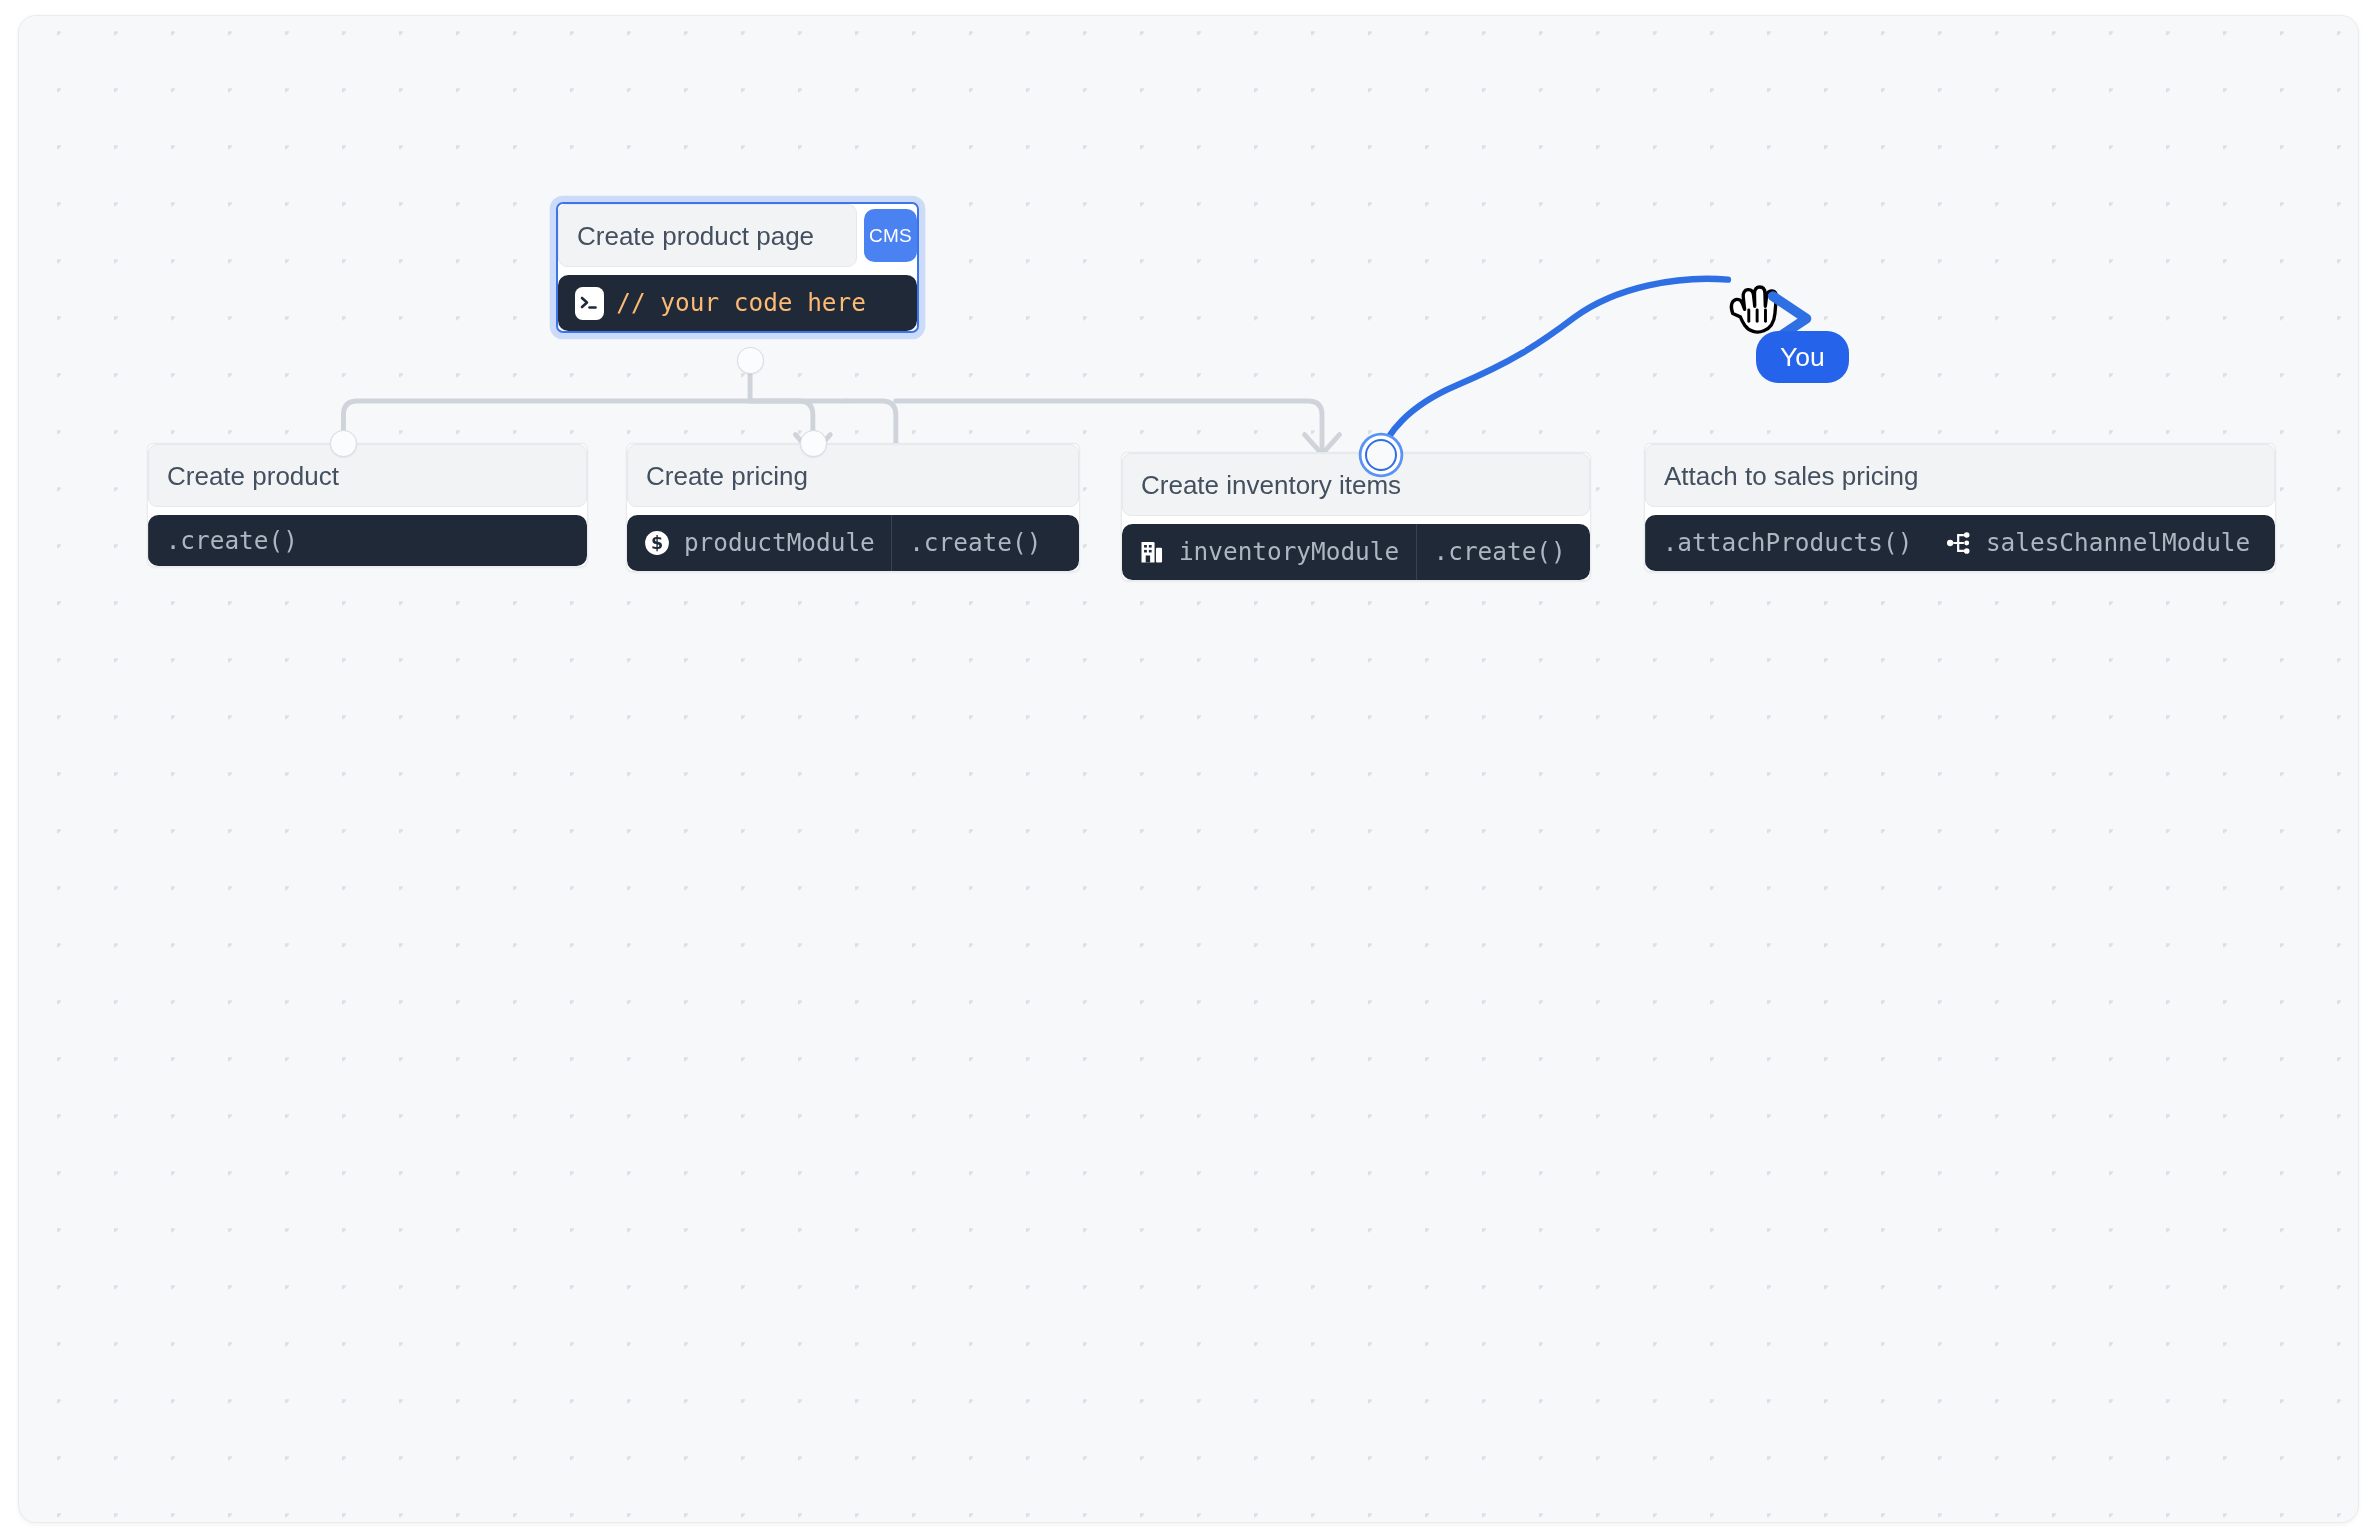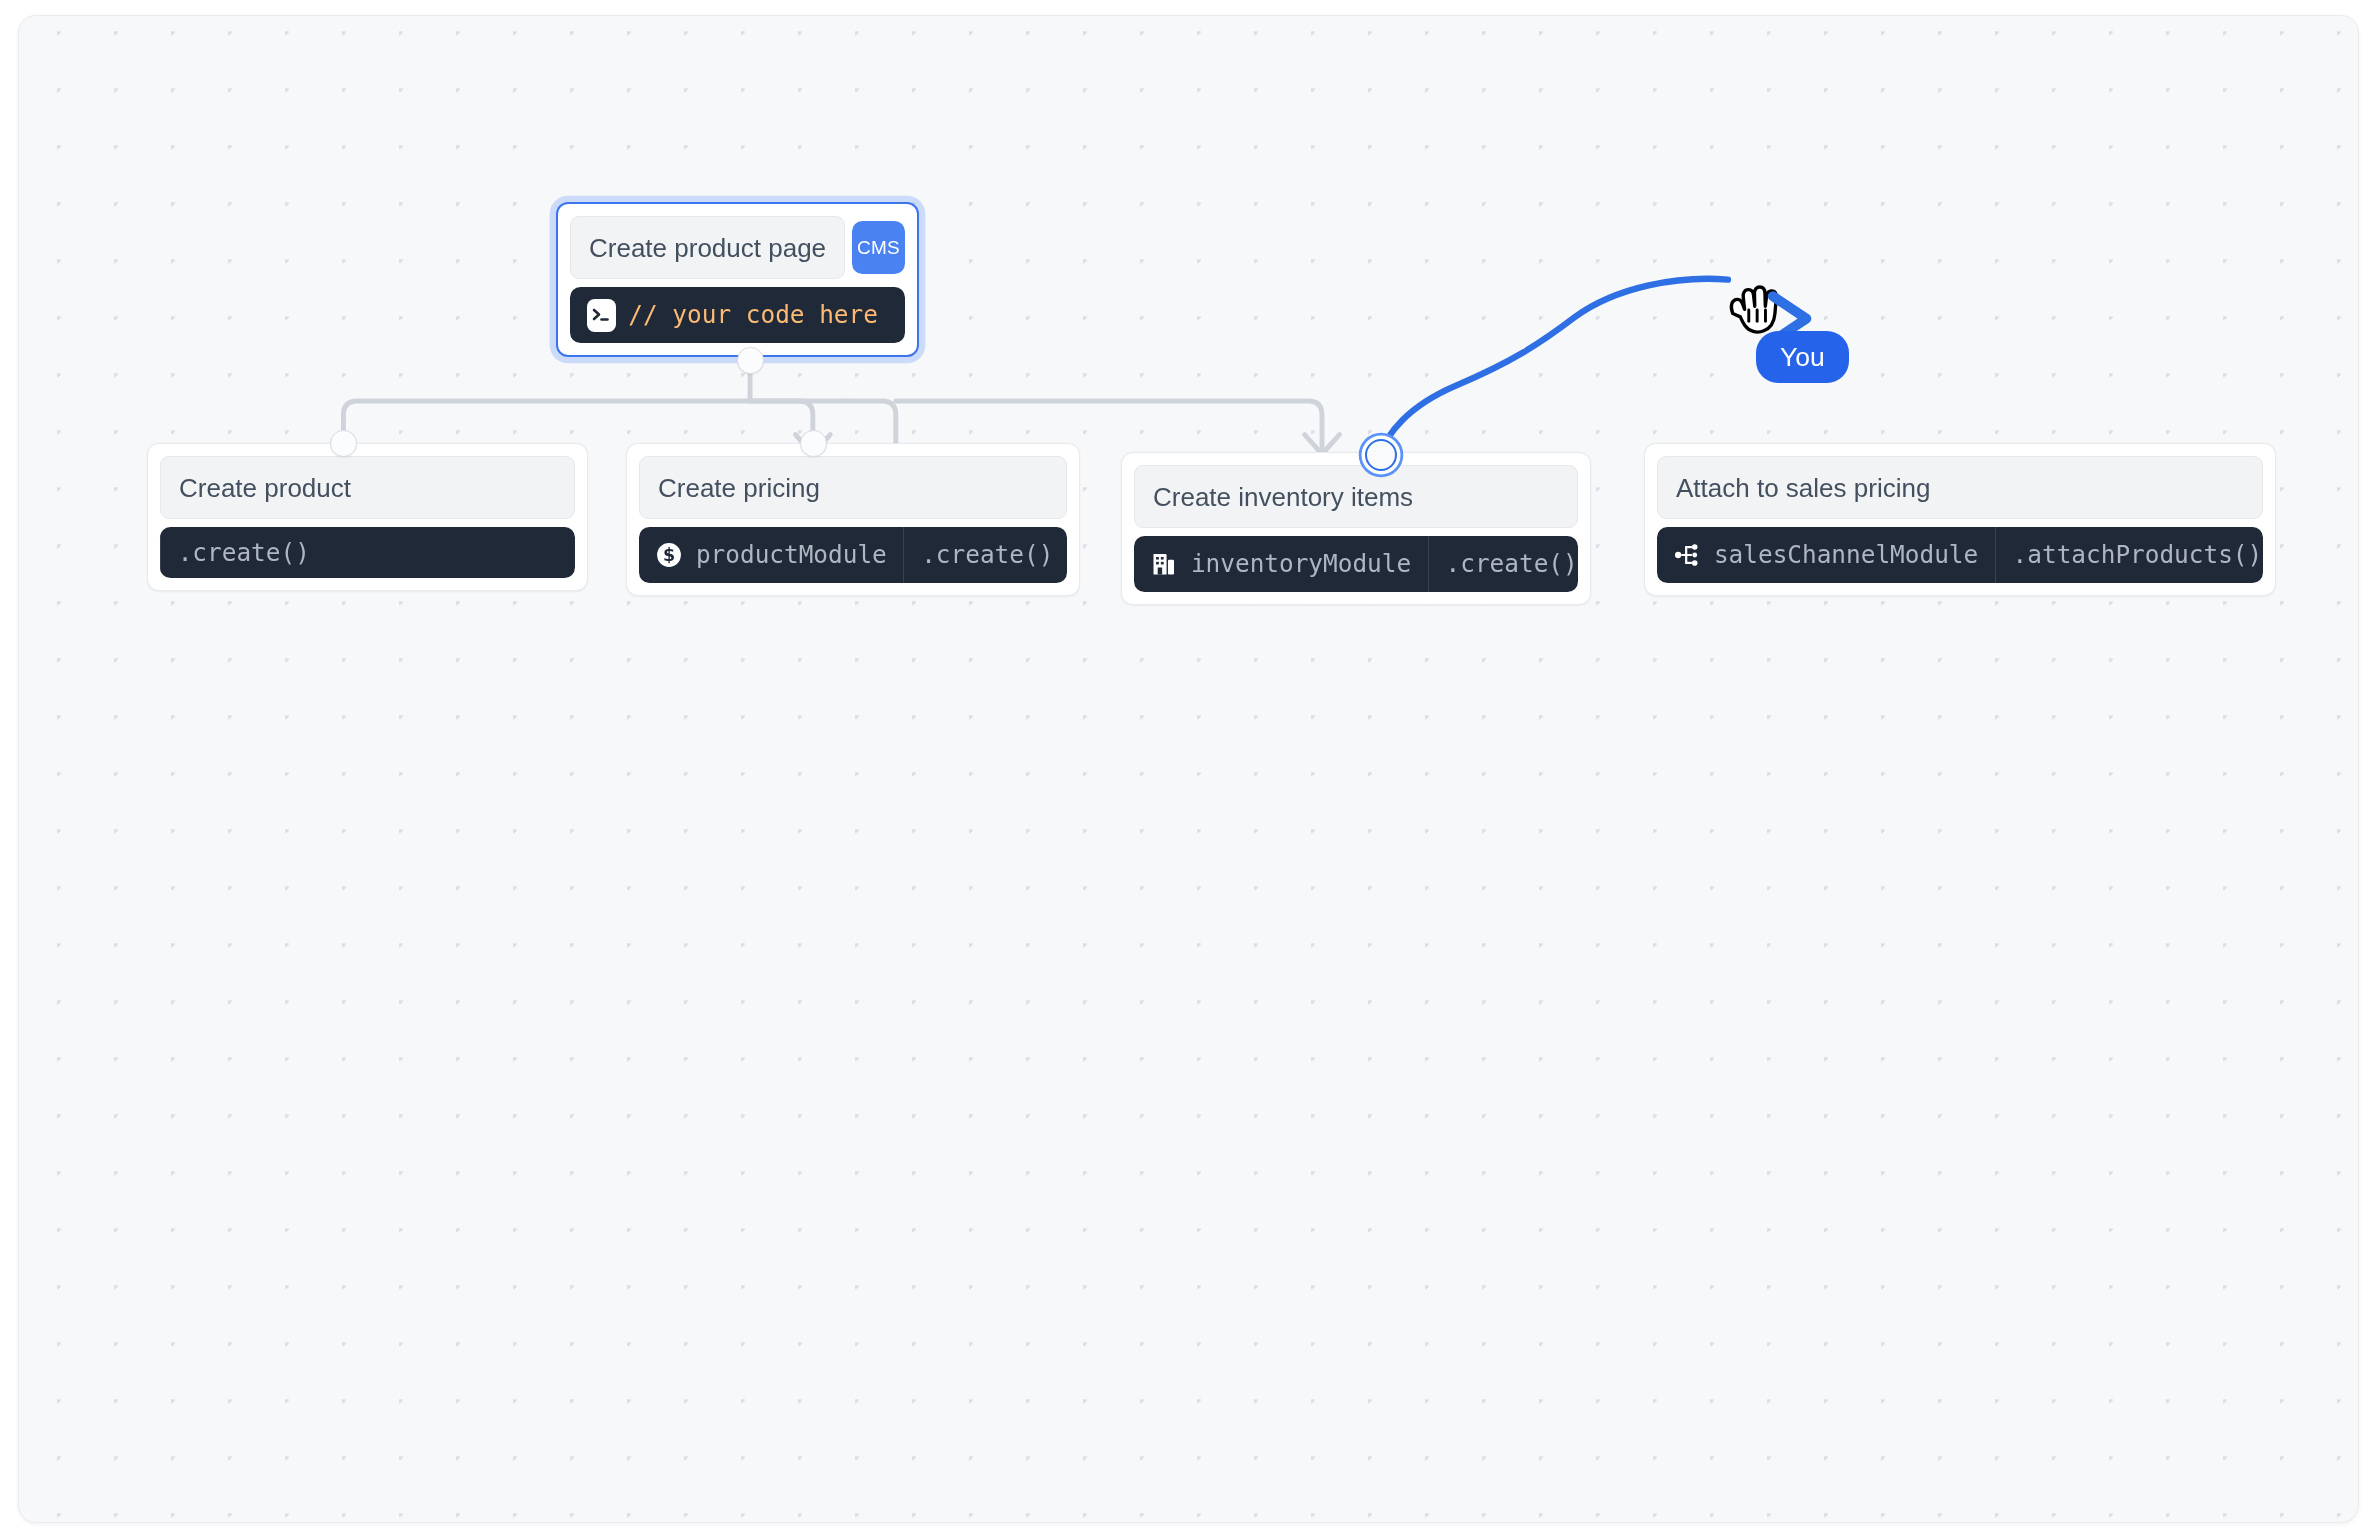--- a/index.html
+++ b/index.html
@@ -44,22 +44,22 @@
     height: 1508px;
     pointer-events: none;
   }
 
   
   .node {
     position: absolute;
     box-sizing: border-box;
     background: #ffffff;
     border: 1.4px solid #e8eaed;
-    border-radius: 12px;
-    padding: 12px;
+    border-radius: 7px;
+    padding: 0;
     box-shadow: 0 0.7px 2.1px rgba(16,24,40,0.06);
   }
   .node.selected {
     border: 2.1px solid #3b74ed;
     box-shadow: 0 0 0 6.3px rgba(120,165,250,0.34);
   }
 
   .node-header {
     display: flex;
     align-items: center;
@@ -282,34 +282,34 @@
         </div>
       </div>
     </div>
     <div class="handle blue" id="handle-inventory" style="left:1346px; top:423px;"></div>
 
     <div class="node" id="node-sales" style="left:1625px; top:427px; width:632px;">
       <div class="node-header">
         <div class="node-title">Attach to sales pricing</div>
       </div>
       <div class="code-bar">
+        <div class="code-seg method">
+          <span>.attachProducts()</span>
+        </div>
         <div class="code-seg module">
           <span class="code-icon">
             <svg width="28" height="28" viewBox="0 0 24 24" fill="#ffffff" stroke="#ffffff" stroke-width="1.9">
               <circle cx="4.4" cy="12" r="2.7" stroke="none"></circle>
               <circle cx="18.6" cy="5.2" r="2.4" stroke="none"></circle>
               <circle cx="18.6" cy="12" r="2.1" stroke="none"></circle>
               <circle cx="18.6" cy="18.8" r="2.4" stroke="none"></circle>
               <path d="M7.1 12h4.2M11.3 12V5.2h4.9M11.3 12h4.9M11.3 12v6.8h4.9" fill="none"></path>
             </svg>
           </span>
           <span>salesChannelModule</span>
-        </div>
-        <div class="code-seg method">
-          <span>.attachProducts()</span>
         </div>
       </div>
     </div>
 
     <div id="cursor-group" style="left:0; top:0;">
       <svg style="position:absolute; left:1701px; top:260px;" width="84" height="82" viewBox="0 0 60 59">
         <path d="M9 27c-2-5-1-9 2-10 2-.7 4 .5 5 3l1.5 4-1-9c-.3-3 1-5 3.3-5.2 2.3-.2 3.8 1.4 4.1 4l.9 8-.2-9.4c0-2.8 1.5-4.5 3.8-4.5 2.2 0 3.6 1.6 3.7 4.3l.3 9.6.9-7.4c.3-2.6 1.9-4 4-3.7 2.1.3 3.2 2 3 4.7l-1 11.6c-.5 6-3.3 10.5-8 12.4-5.2 2.1-10.5.5-13.6-3.8-1.3-1.9-2.4-4-3.3-6.2z" fill="#ffffff" stroke="#000000" stroke-width="2.4" stroke-linejoin="round"></path>
         <g stroke="#000000" stroke-width="2.1" stroke-linecap="round">
           <path d="M20.5 24.5v8"></path>
           <path d="M26.5 24.5v8"></path>

